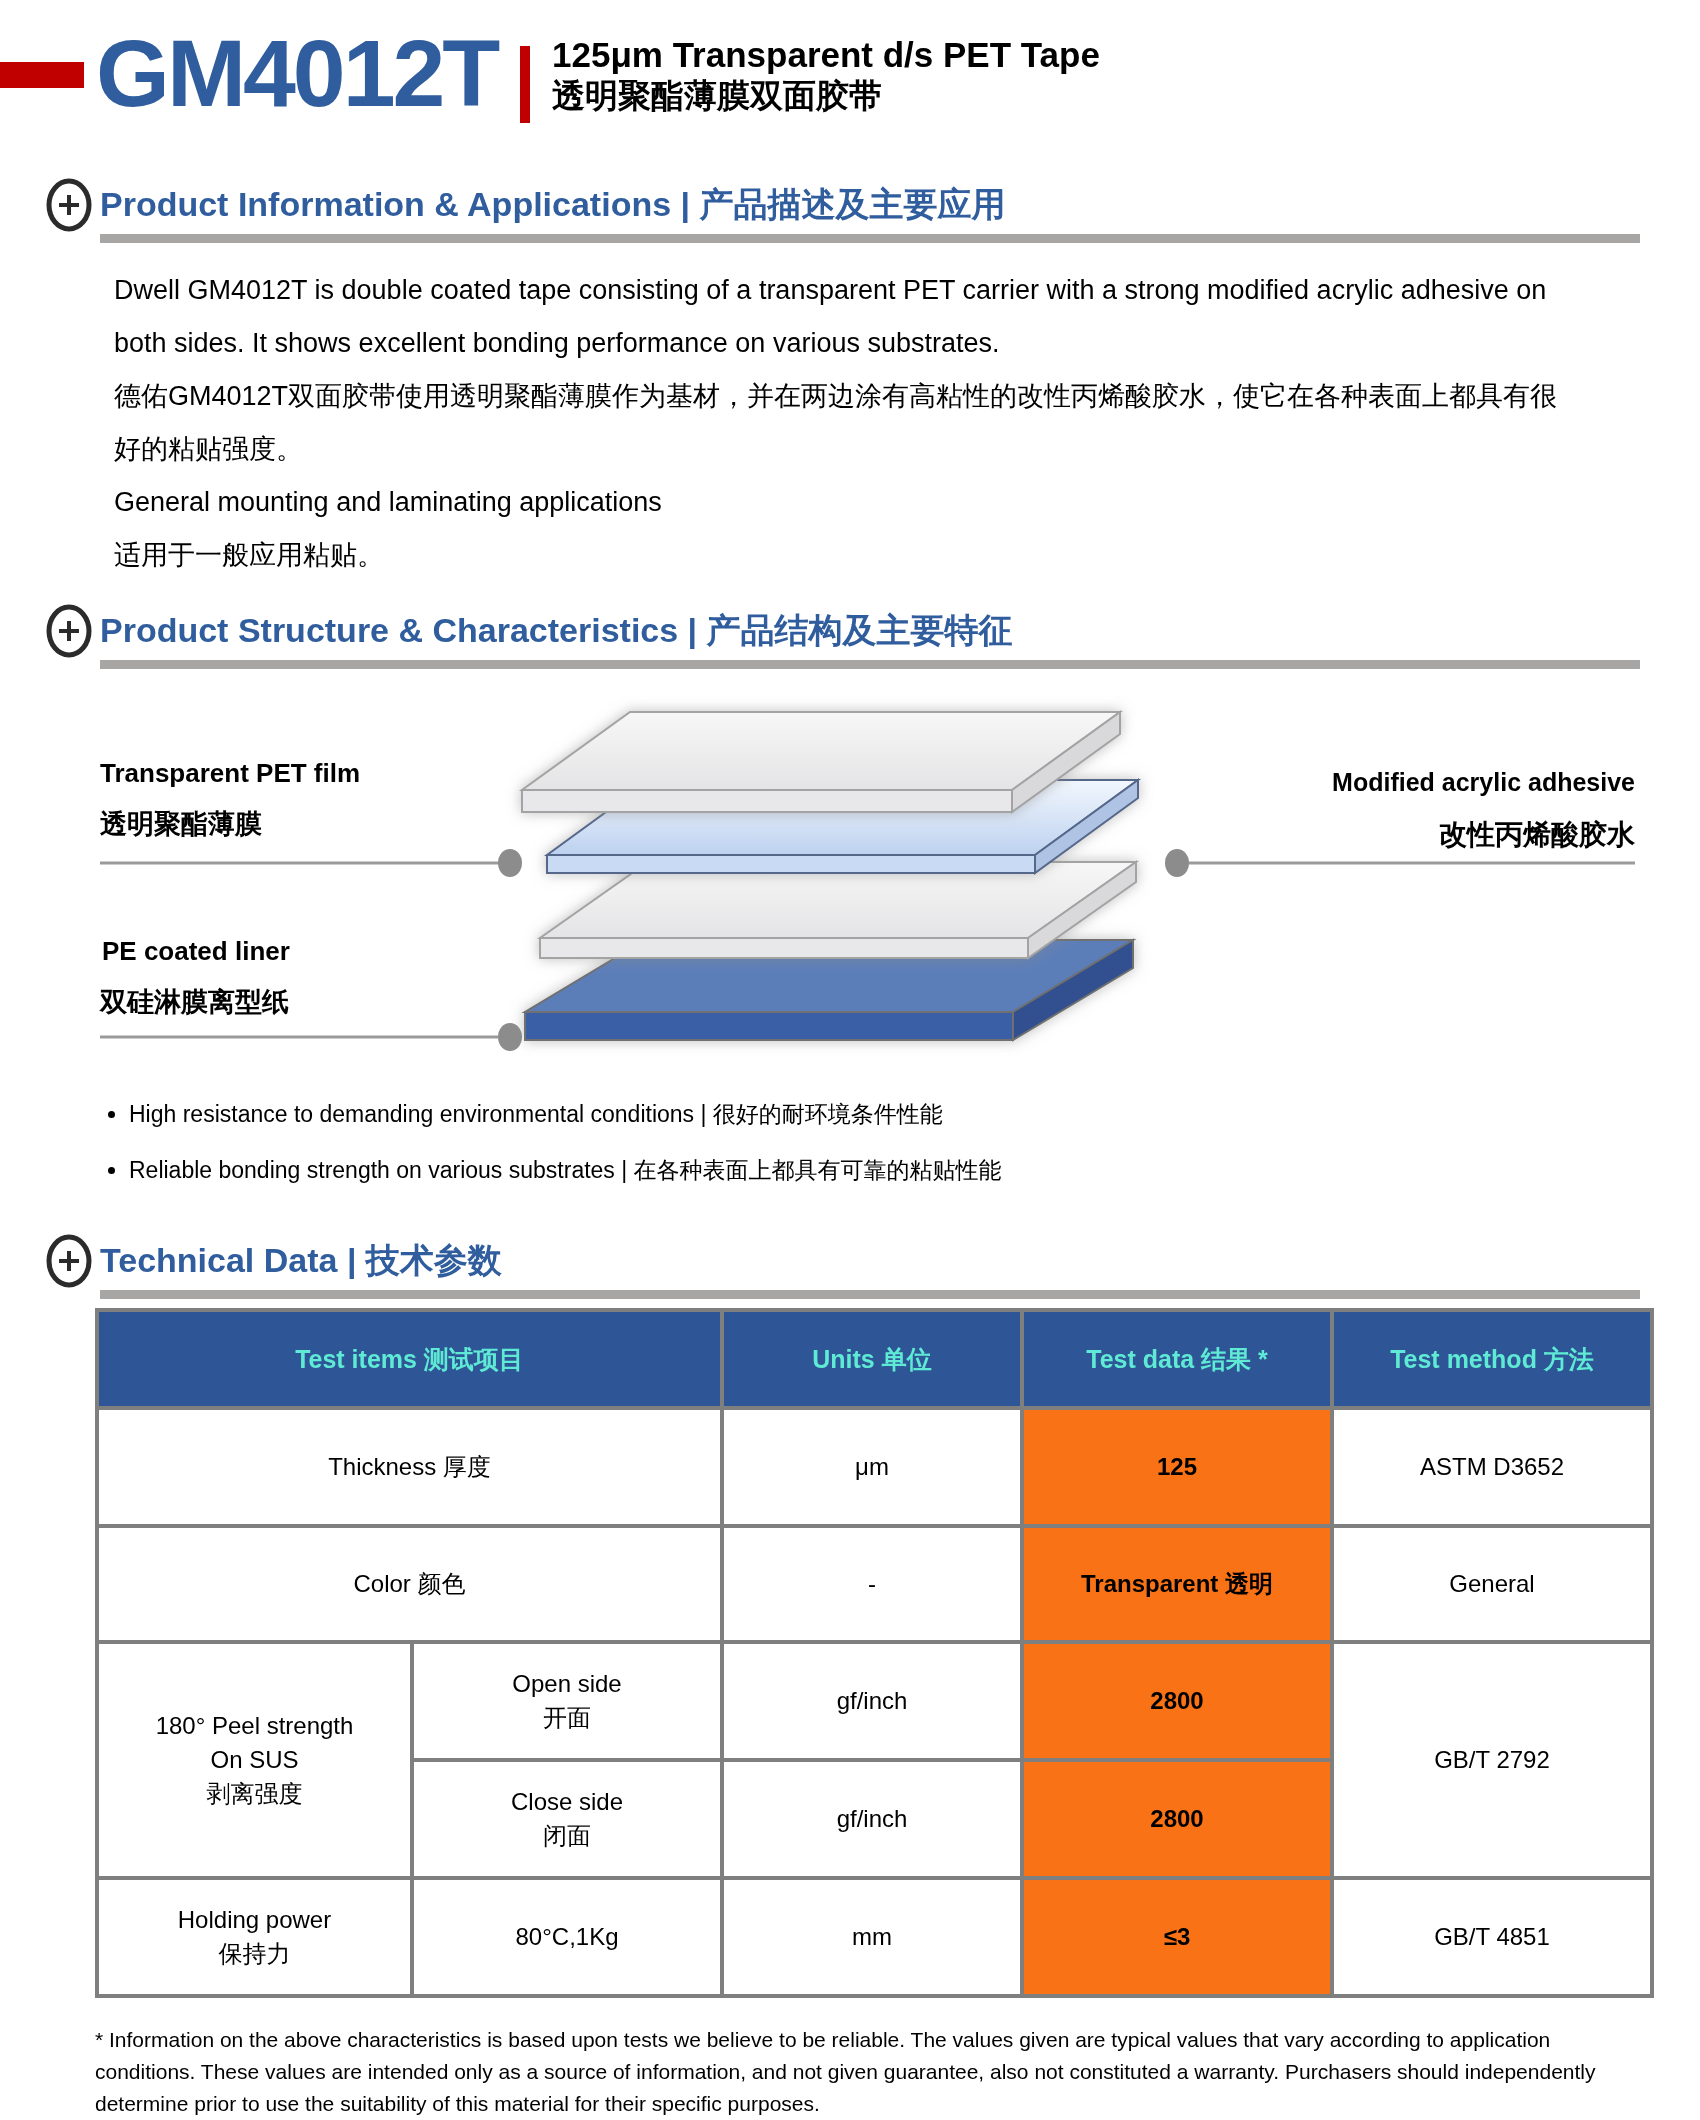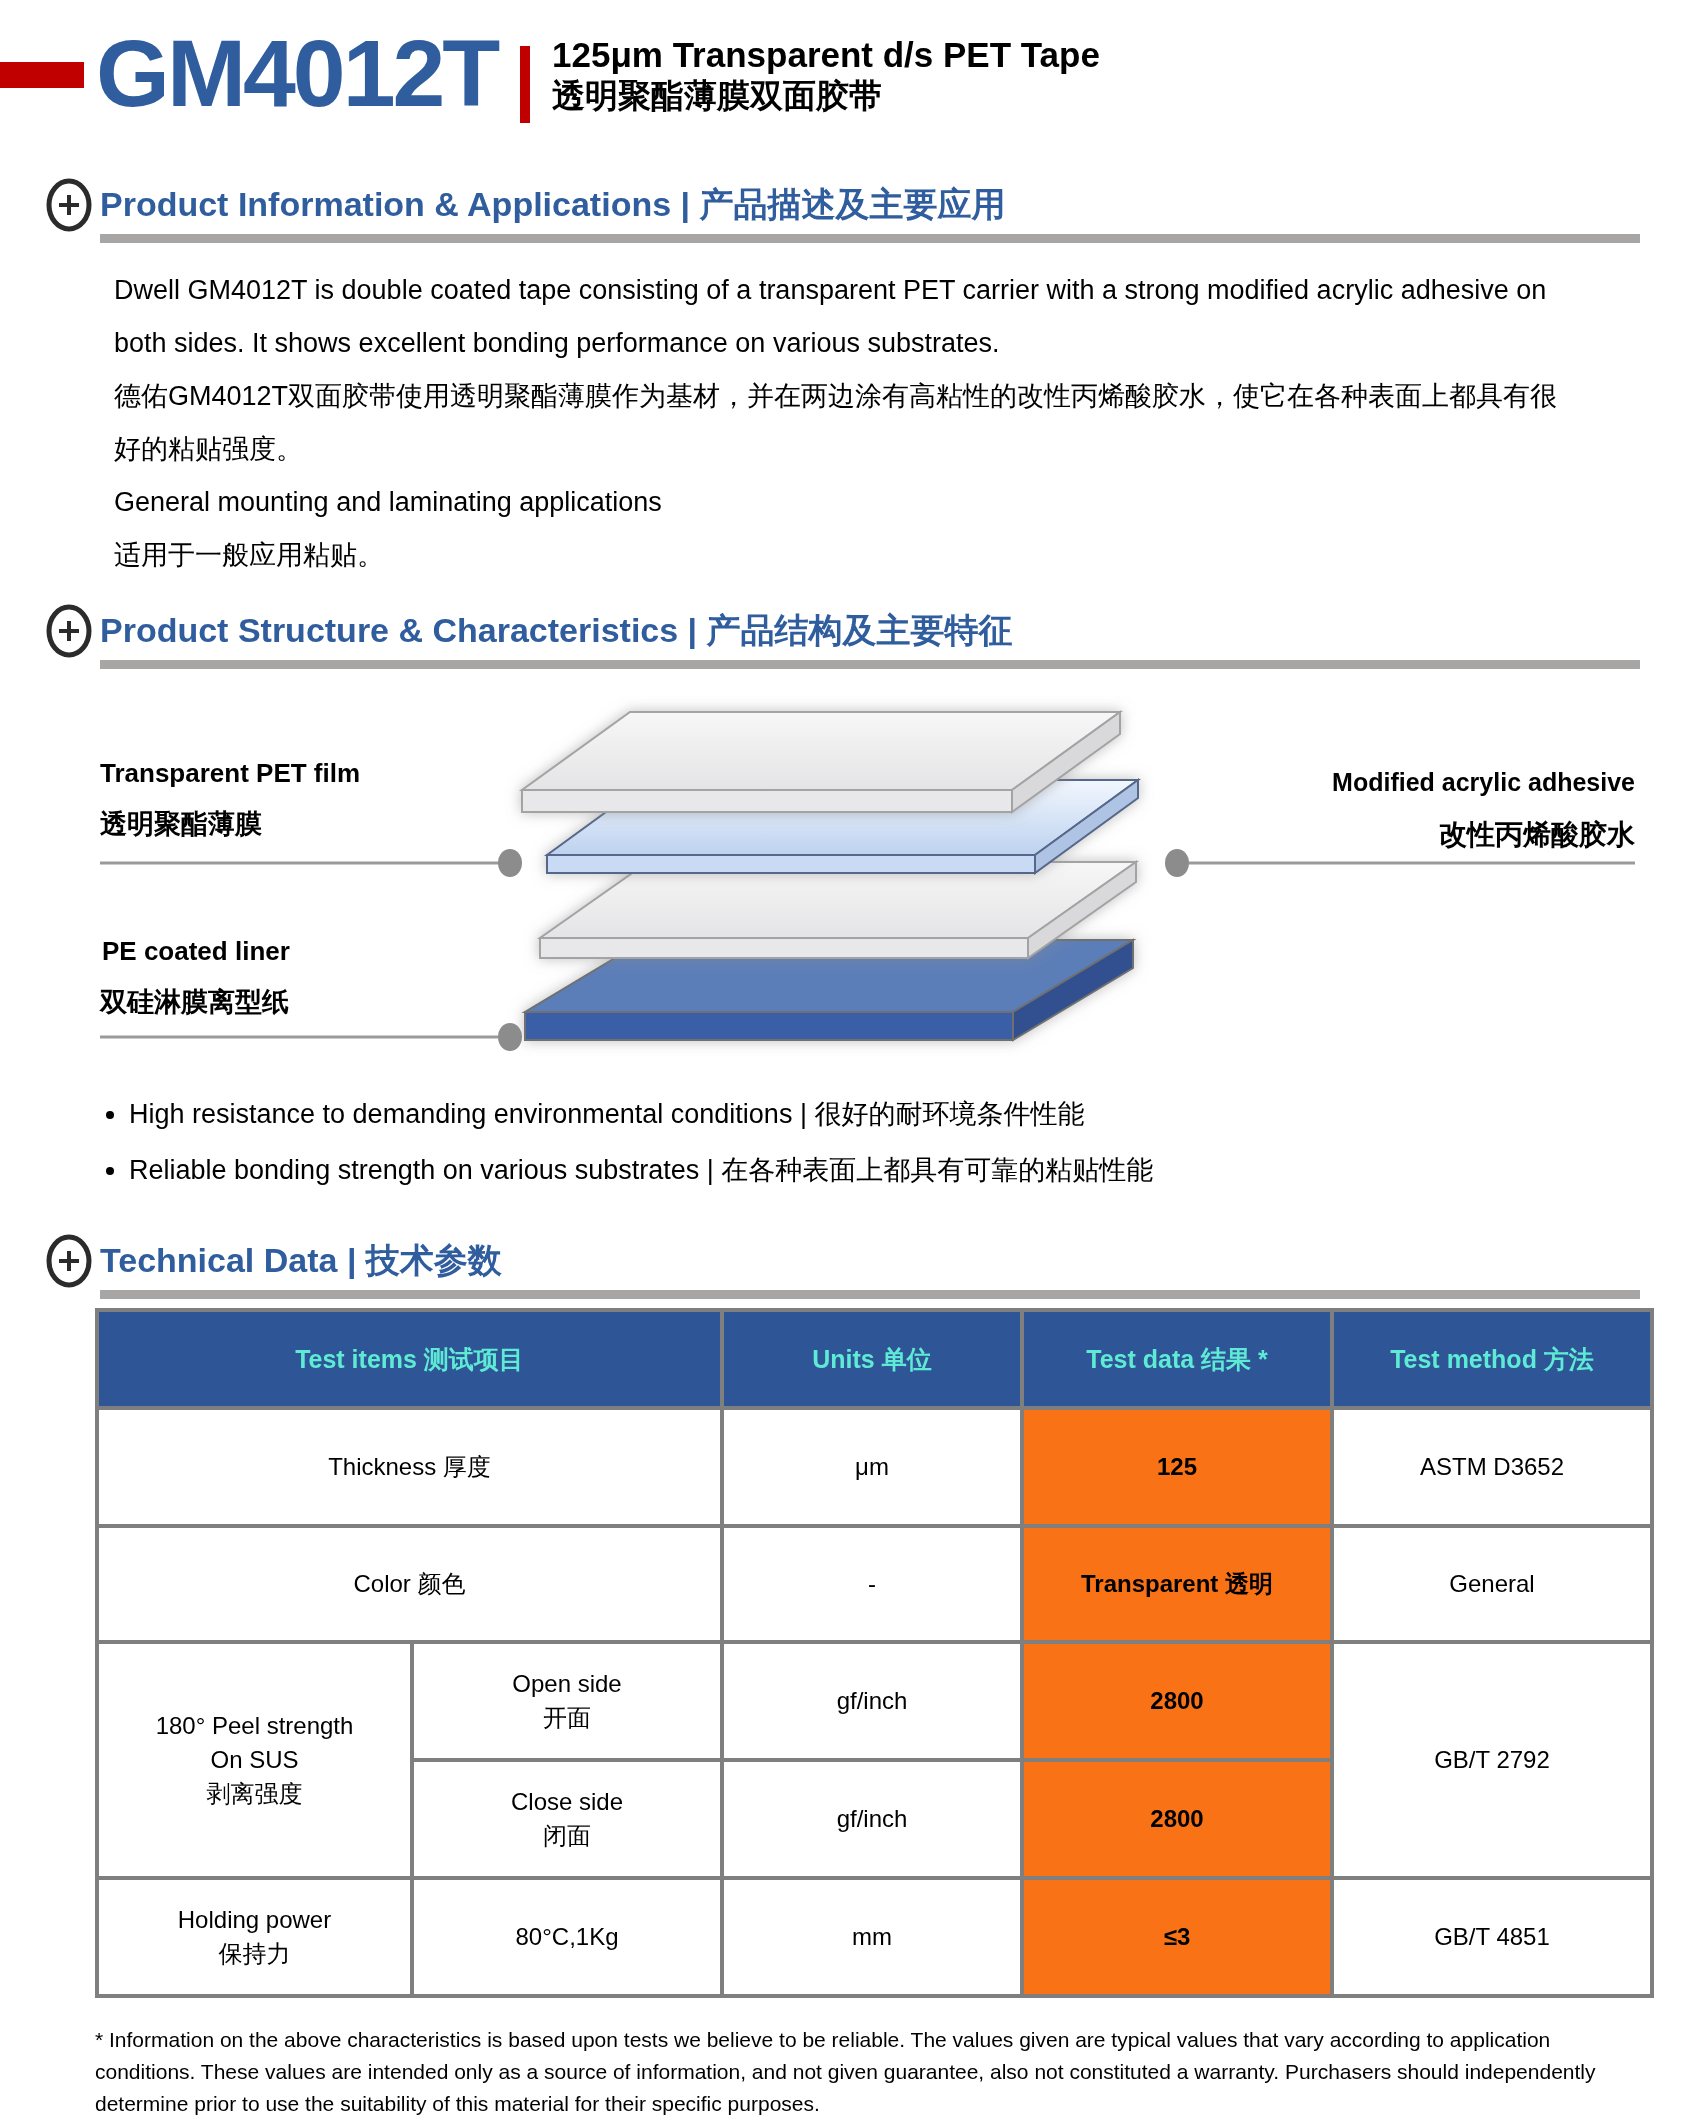--- a/index.html
+++ b/index.html
@@ -31,21 +31,21 @@
   .lbl{font-weight:bold;white-space:nowrap;}
   .lbl-pet-en{left:100px;top:758px;font-size:26px;}
   .lbl-pet-zh{left:100px;top:806px;font-size:27px;}
   .lbl-liner-en{left:102px;top:936px;font-size:26px;}
   .lbl-liner-zh{left:100px;top:984px;font-size:27px;}
   .lbl-adh{left:1000px;width:635px;text-align:right;}
   .lbl-adh-en{top:768px;font-size:25px;}
   .lbl-adh-zh{top:816px;font-size:28px;}
 
   
-  .bullets{left:95px;top:1086px;margin:0;padding-left:34px;font-size:27px;line-height:56px;list-style:disc;}
+  .bullets{left:95px;top:1086px;margin:0;padding-left:34px;font-size:23px;line-height:56px;list-style:disc;}
   .bullets li{white-space:nowrap;}
 
   
   .tech-table{left:95px;top:1308px;border-collapse:collapse;table-layout:fixed;width:1555px;}
   .tech-table td,.tech-table th{border:4px solid #7F7F7F;text-align:center;vertical-align:middle;padding:0;font-size:24px;line-height:34px;}
   .tech-table th{background:#2E5596;color:#5eead4;font-size:25px;font-weight:bold;}
   .tech-table td.data{background:#f97316;}
   .tech-table .b{font-weight:bold;}
   .hrow{height:98px;}
   .r1{height:118px;} .r2{height:116px;} .r3{height:118px;} .r4{height:118px;} .r5{height:118px;}

